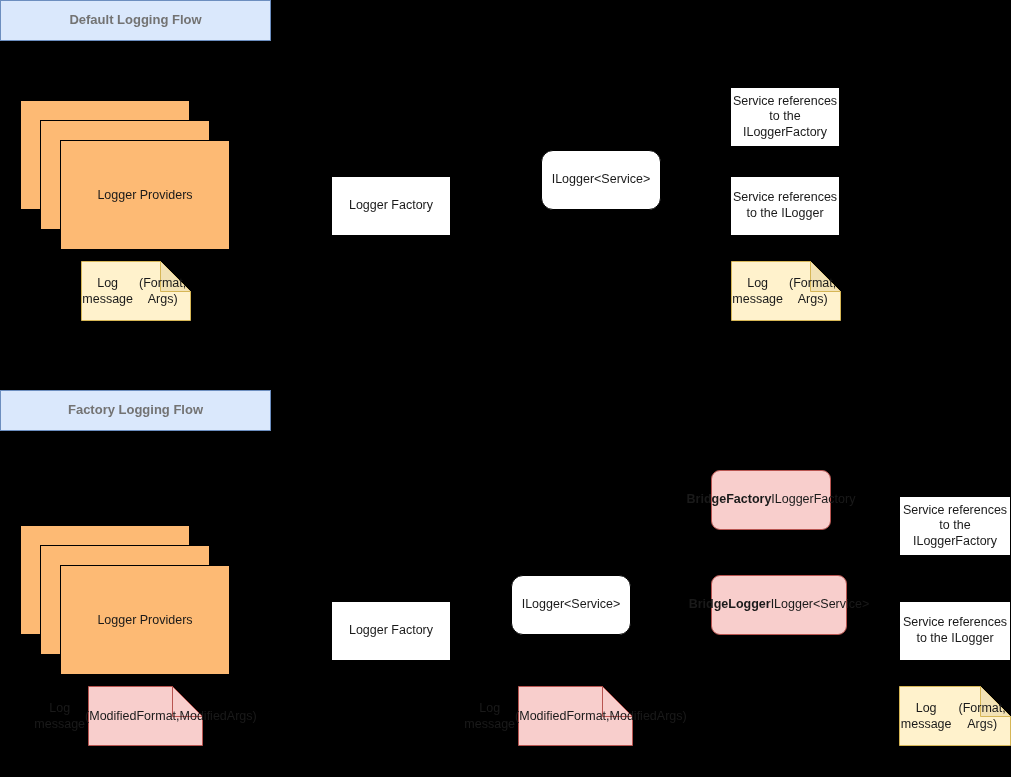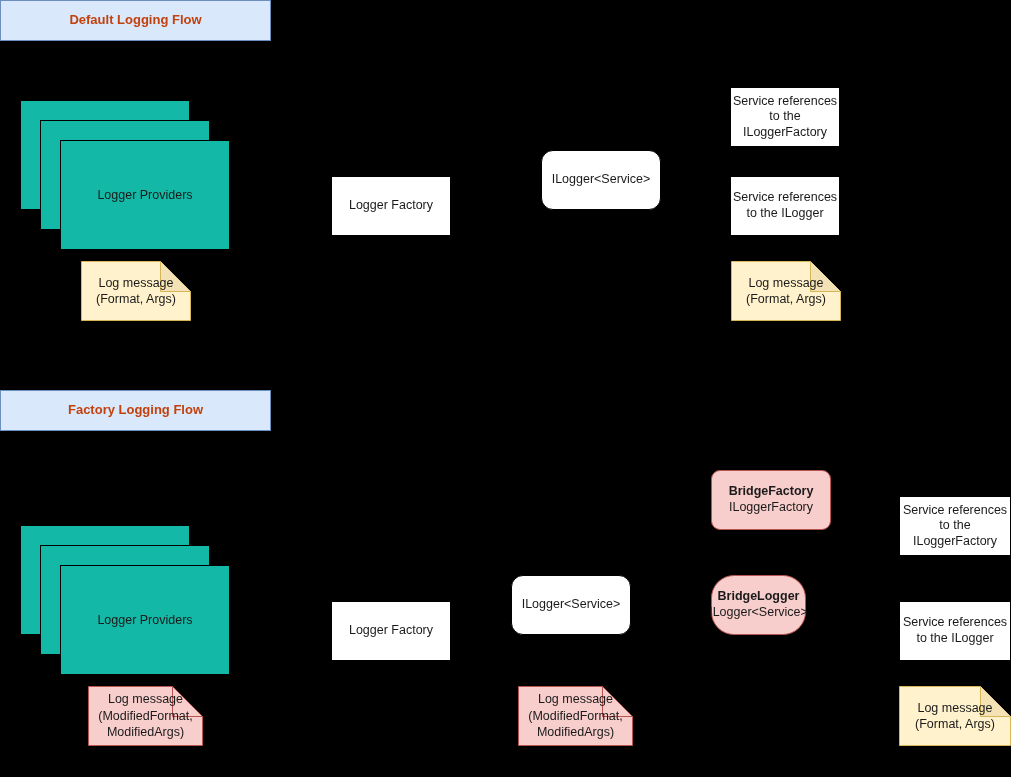--- a/index.html
+++ b/index.html
@@ -6,44 +6,44 @@
   body{width:1011px;height:777px;position:relative;overflow:hidden;
        font-family:"Liberation Sans", sans-serif;color:#1a1a1a;}
   .stage{position:absolute;left:0;top:0;width:1011px;height:777px;}
 
   .node{position:absolute;box-sizing:border-box;display:flex;
         align-items:center;justify-content:center;text-align:center;
         font-size:12.5px;line-height:1.25;}
 
   
   .banner{background:#dae8fc;border:1px solid #6c8ebf;font-size:13px;
-          font-weight:bold;color:#c2410c;}
+          font-weight:bold;color:#737373;}
 
   
   .rect{background:#ffffff;border:1px solid #000000;margin-top:26px;}
 
   
   .rrect{background:#ffffff;border:1px solid #000000;border-radius:12px;}
 
   
   .pink{background:#f8cecc;border:1px solid #b85450;border-radius:9px;
-        flex-direction:column;}
+        flex-direction:row;}
   .pink .t1{font-weight:bold;font-size:12.5px;}
   .pink .t2{font-size:12.5px;}
 
   
   .stack{position:absolute;}
-  .stack .layer{position:absolute;background:#14b8a6;border:1px solid #000;
+  .stack .layer{position:absolute;background:#fdba74;border:1px solid #000;
                 box-sizing:border-box;}
 
   
   .note{position:absolute;box-sizing:border-box;}
   .note svg{position:absolute;left:0;top:0;}
   .note .txt{position:absolute;left:0;top:0;width:100%;height:100%;
-             display:flex;flex-direction:column;align-items:center;
+             display:flex;flex-direction:row;align-items:center;
              justify-content:center;text-align:center;font-size:12.5px;
              line-height:1.32;pointer-events:none;}
   .note .txt span{display:block;}
 
   .multiline span{display:block;}
 </style>
 </head>
 <body>
 
 <div class="stage">
@@ -131,21 +131,21 @@
       <span>(ModifiedFormat,</span>
       <span>ModifiedArgs)</span>
     </div>
   </div>
 
   <div class="node pink" style="left:711px;top:470px;width:120px;height:60px;">
     <span class="t1">BridgeFactory</span>
     <span class="t2">ILoggerFactory</span>
   </div>
 
-  <div class="node pink" style="left:711px;top:575px;width:95px;height:60px;border-radius:23px;">
+  <div class="node pink" style="left:711px;top:575px;width:136px;height:60px;">
     <span class="t1">BridgeLogger</span>
     <span class="t2">ILogger&lt;Service&gt;</span>
   </div>
 
   <div class="node rect multiline" style="left:899px;top:470px;width:112px;height:60px;flex-direction:column;">
     <span>Service references</span>
     <span>to the</span>
     <span>ILoggerFactory</span>
   </div>
 

